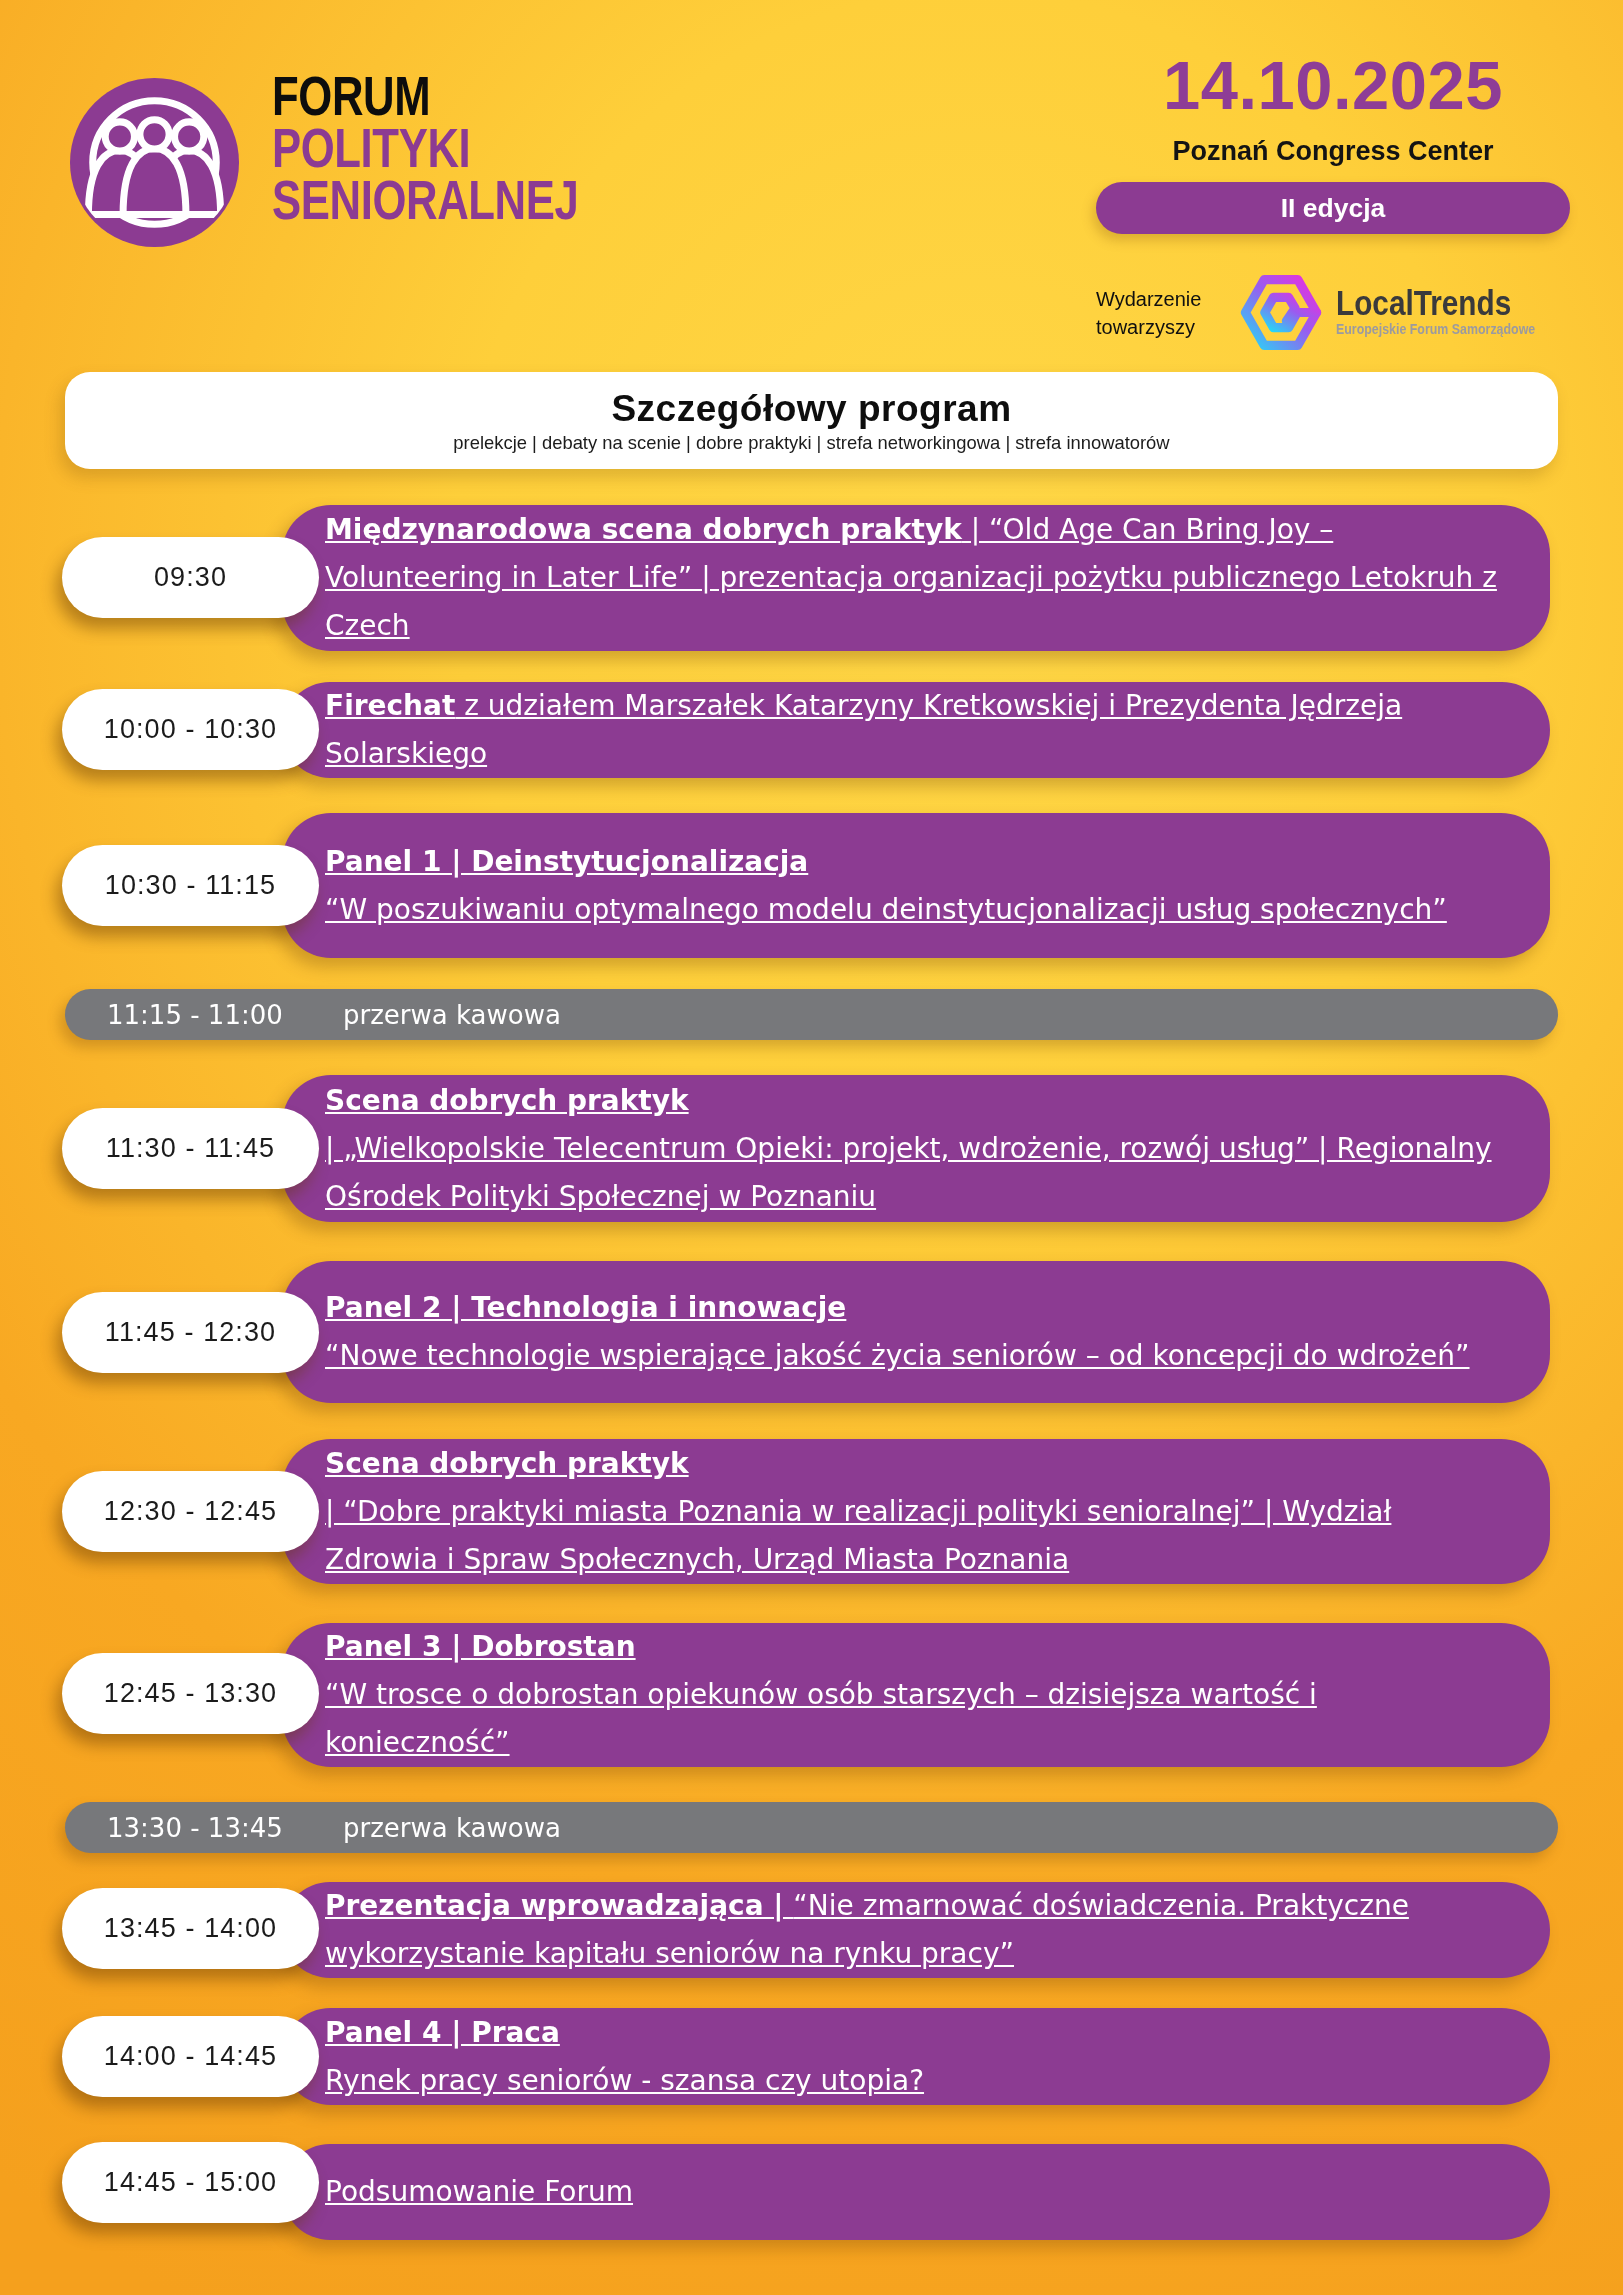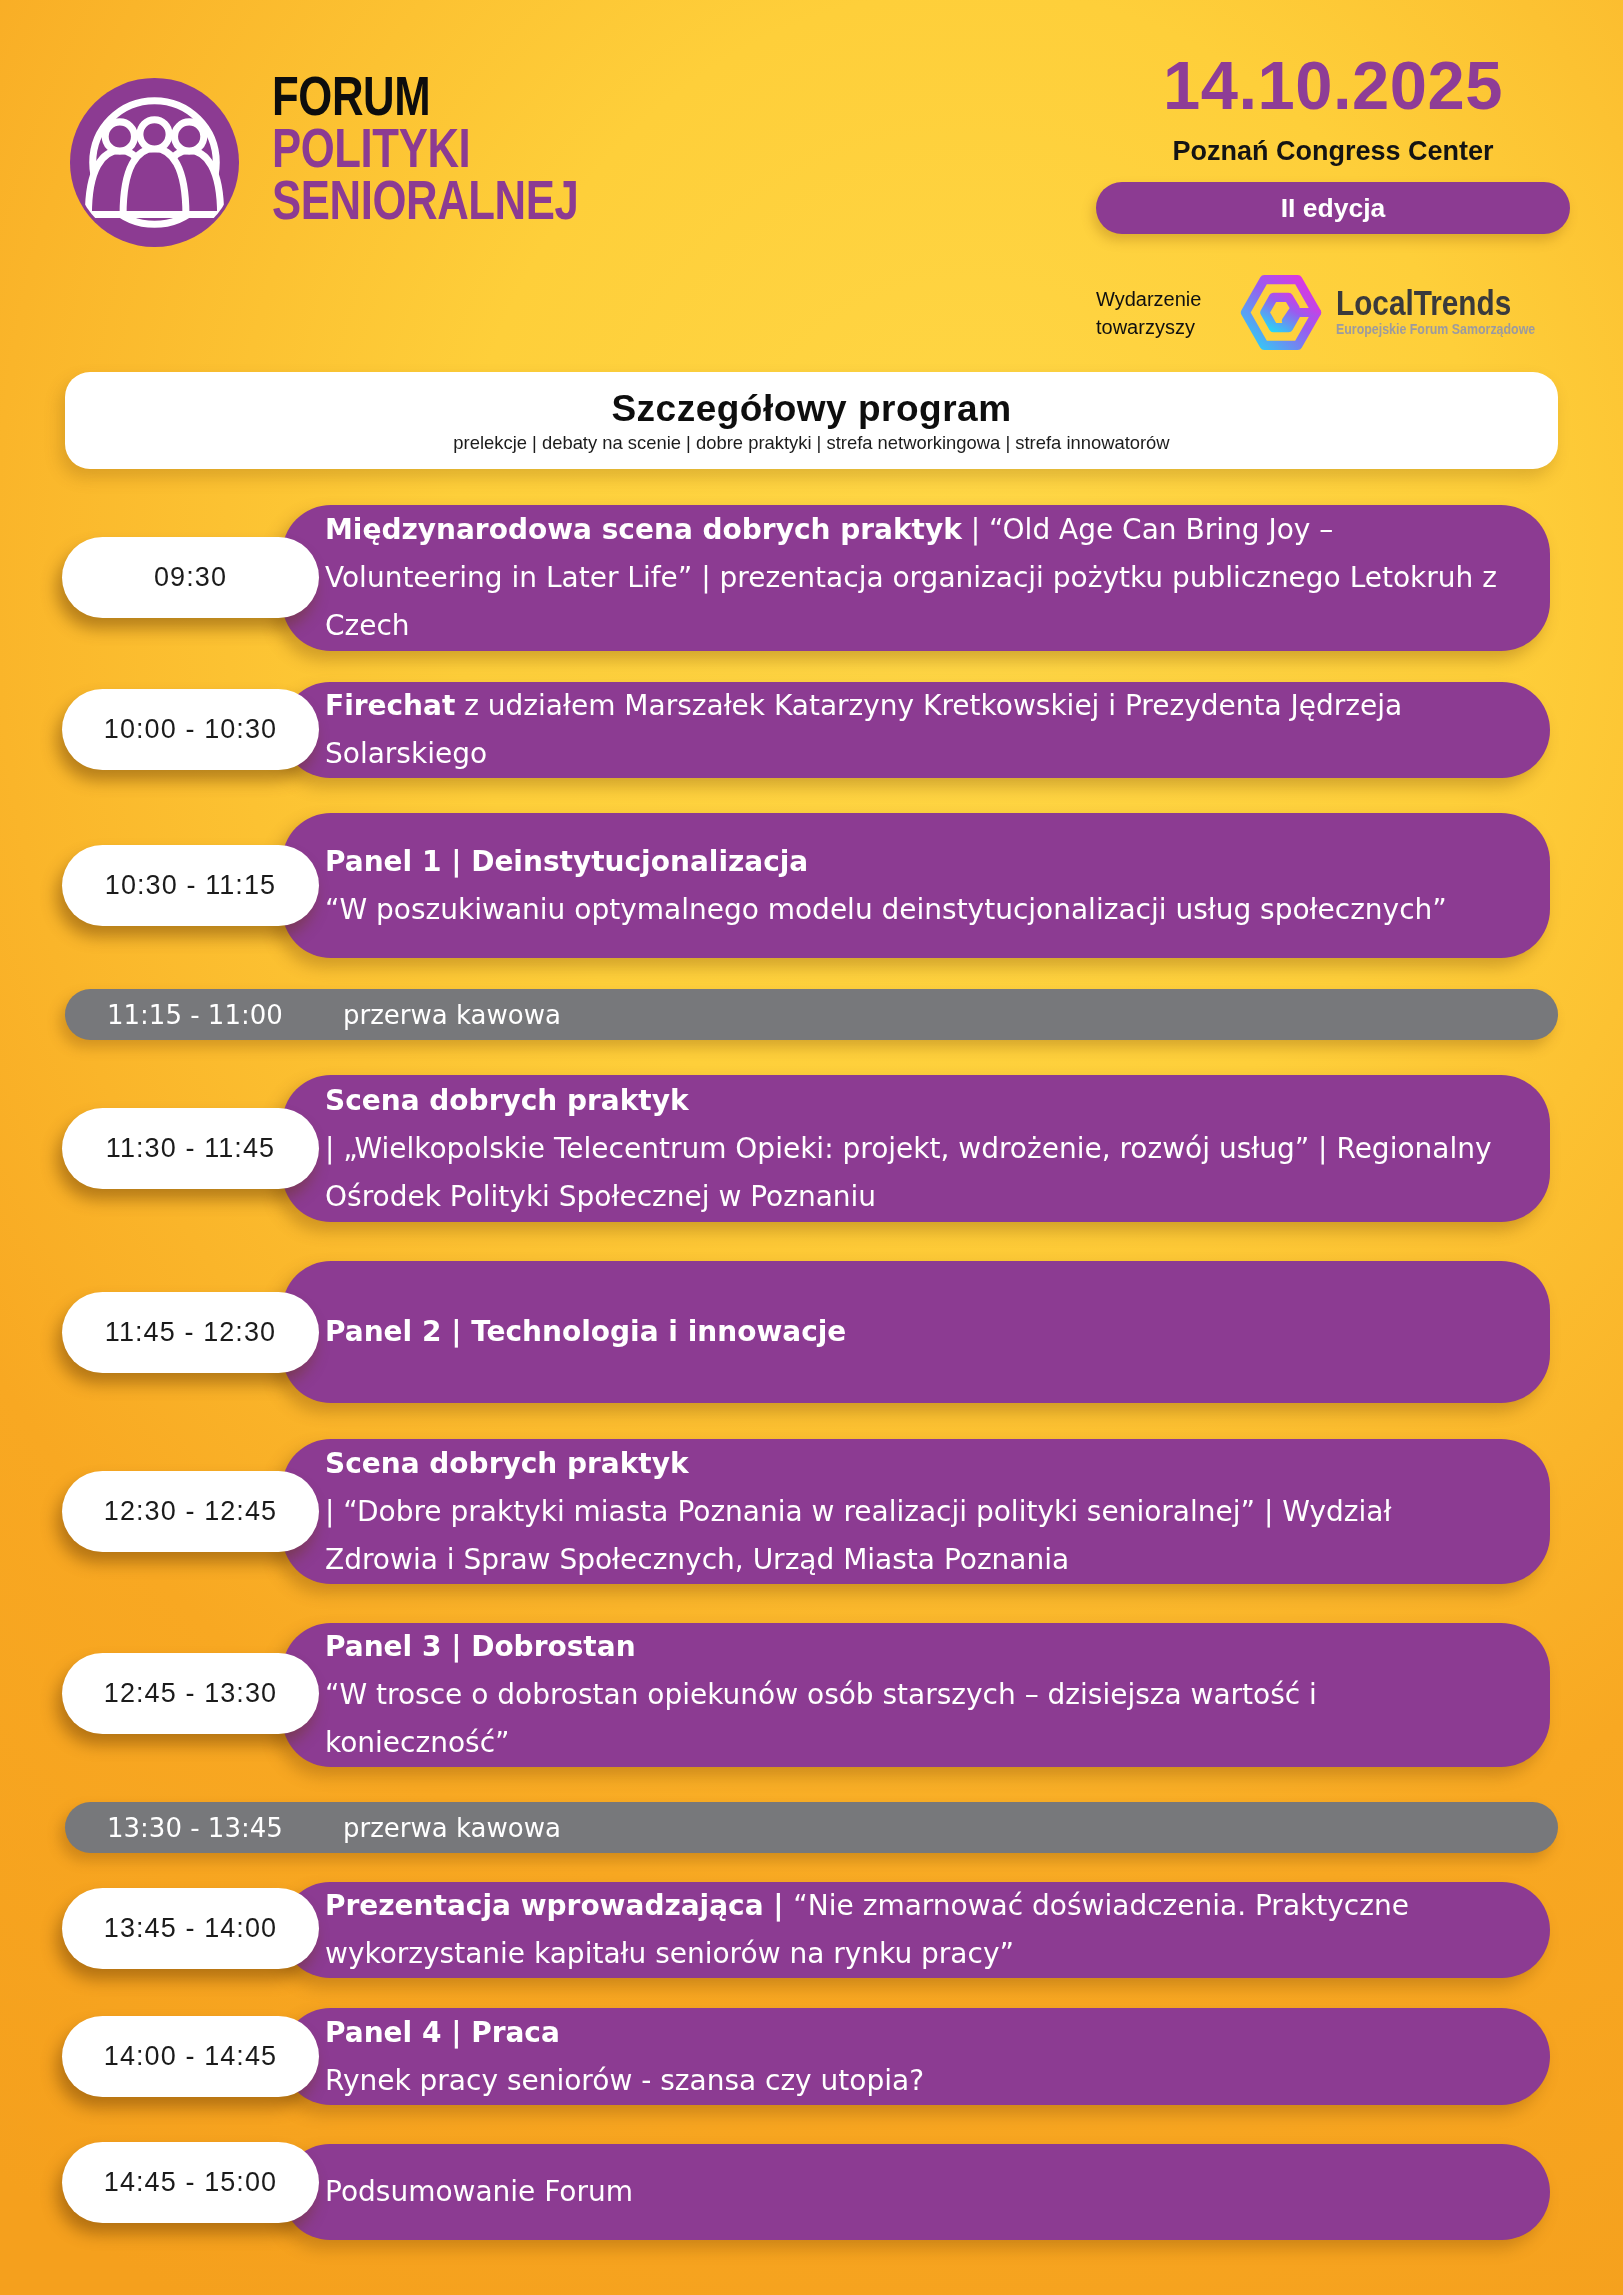--- a/index.html
+++ b/index.html
@@ -33,21 +33,21 @@
   
   .band{position:absolute;left:65px;top:372px;width:1493px;height:97px;background:#ffffff;
     border-radius:25px;text-align:center;box-shadow:-4.3px 8.6px 16px rgba(115,68,8,.22);}
   .band-title{font-weight:bold;font-size:37px;line-height:41px;color:#0e0e0e;margin-top:16px;letter-spacing:0.5px;}
   .band-sub{font-size:18.4px;line-height:24px;color:#1c1c1c;margin-top:2.2px;}
   
   .row{position:absolute;left:282px;width:1268px;box-sizing:border-box;
     background:#8C3B92;border-radius:49px;color:#fff;
     padding:0 51px 0 43px;display:flex;flex-direction:column;justify-content:center;
     font-family:"DejaVu Sans",sans-serif;font-size:28px;line-height:48px;
-    box-shadow:-6.5px 8.6px 16px rgba(110,62,6,.30);}
+    box-shadow:-6.5px 8.6px 16px rgba(110,62,6,.30);text-decoration:underline;}
   .row .ttl{font-weight:bold;}
   .row.stacked .ttl{display:block;}
   .break{position:absolute;left:65px;width:1493px;height:51px;background:#77787B;border-radius:27px;
     color:#fff;display:flex;align-items:center;font-family:"DejaVu Sans",sans-serif;font-size:26px;
     box-shadow:-5.4px 7.6px 13px rgba(110,62,6,.28);}
   .break .bt{display:inline-block;width:236px;padding-left:42px;box-sizing:content-box;}
   .time-pill{position:absolute;left:62px;width:257px;height:81px;background:#ffffff;border-radius:42px;
     display:flex;align-items:center;justify-content:center;color:#1b1b1b;
     font-size:27px;letter-spacing:1.1px;white-space:nowrap;
     box-shadow:-5.4px 10.8px 16px rgba(100,55,5,.45);}
@@ -132,21 +132,21 @@
     <div class="time-pill" style="top: 845px;">10:30 - 11:15</div>
     <div class="break" style="top: 989px; height: 51px;">
       <span class="bt">11:15 - 11:00</span>
       <span>przerwa kawowa</span>
     </div>
     <div class="row stacked" style="top: 1075px; min-height: 147px;">
       <div><span class="ttl">Scena dobrych praktyk</span><span>| „Wielkopolskie Telecentrum Opieki: projekt, wdrożenie, rozwój usług” | Regionalny Ośrodek Polityki Społecznej w Poznaniu</span></div>
     </div>
     <div class="time-pill" style="top: 1108px;">11:30 - 11:45</div>
     <div class="row stacked" style="top: 1261px; min-height: 142px;">
-      <div><span class="ttl">Panel 2 | Technologia i innowacje</span></div>
+      <div><span class="ttl">Panel 2 | Technologia i innowacje</span><span>“Nowe technologie wspierające jakość życia seniorów – od koncepcji do wdrożeń”</span></div>
     </div>
     <div class="time-pill" style="top: 1292px;">11:45 - 12:30</div>
     <div class="row stacked" style="top: 1439px; min-height: 145px;">
       <div><span class="ttl">Scena dobrych praktyk</span><span>| “Dobre praktyki miasta Poznania w realizacji polityki senioralnej” | Wydział Zdrowia i Spraw Społecznych, Urząd Miasta Poznania</span></div>
     </div>
     <div class="time-pill" style="top: 1471px;">12:30 - 12:45</div>
     <div class="row stacked" style="top: 1623px; min-height: 142px;">
       <div><span class="ttl">Panel 3 | Dobrostan</span><span>“W trosce o dobrostan opiekunów osób starszych – dzisiejsza wartość i konieczność”</span></div>
     </div>
     <div class="time-pill" style="top: 1653px;">12:45 - 13:30</div>

